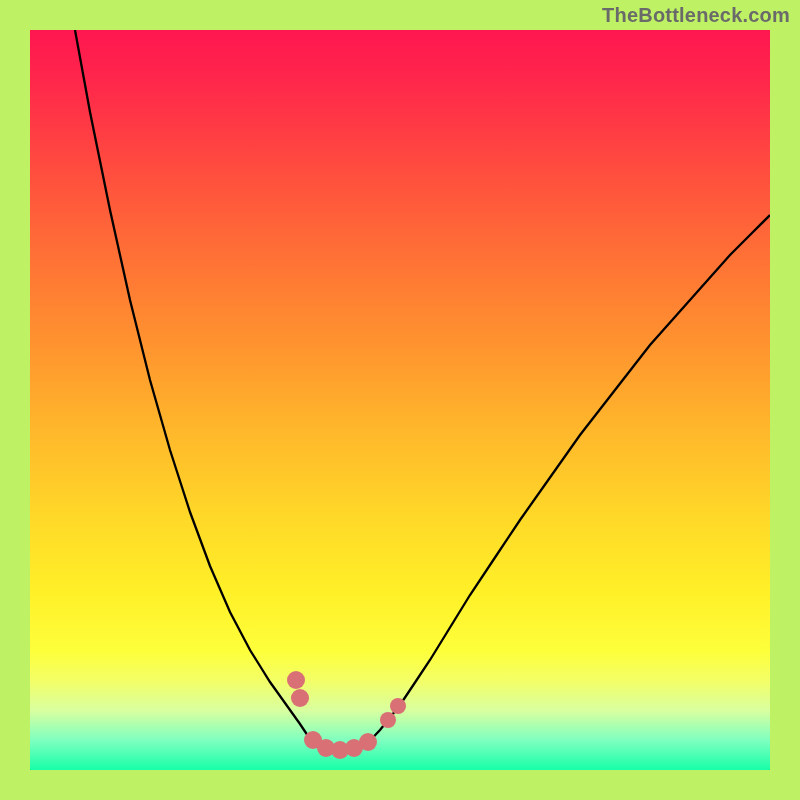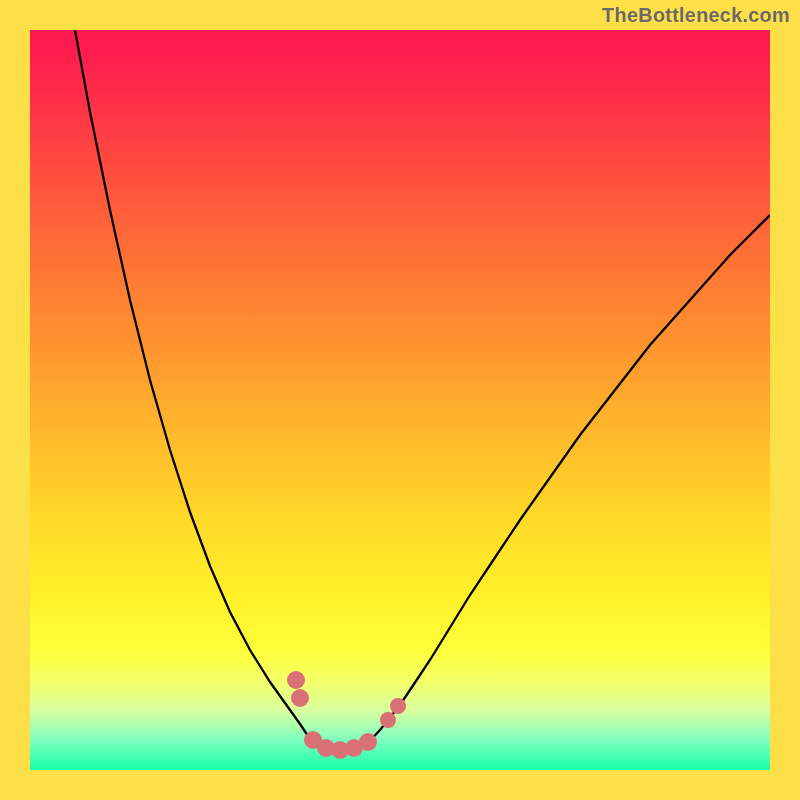--- a/index.html
+++ b/index.html
@@ -1,21 +1,21 @@
 <!DOCTYPE html>
 <html><head>
 <meta charset="utf-8">
 <style>
   * { margin: 0; padding: 0; box-sizing: border-box; }
   html, body { width: 800px; height: 800px; overflow: hidden; background: #000; }
   .frame {
     position: absolute;
     left: 0; top: 0;
     width: 800px; height: 800px;
-    background: #fde047;
+    background: #bef264;
   }
   .plot {
     position: absolute;
     left: 30px; top: 30px;
     width: 740px; height: 740px;
     overflow: hidden;
   }
   .gradient {
     position: absolute;
     left: 0; top: 0; width: 100%; height: 100%;

